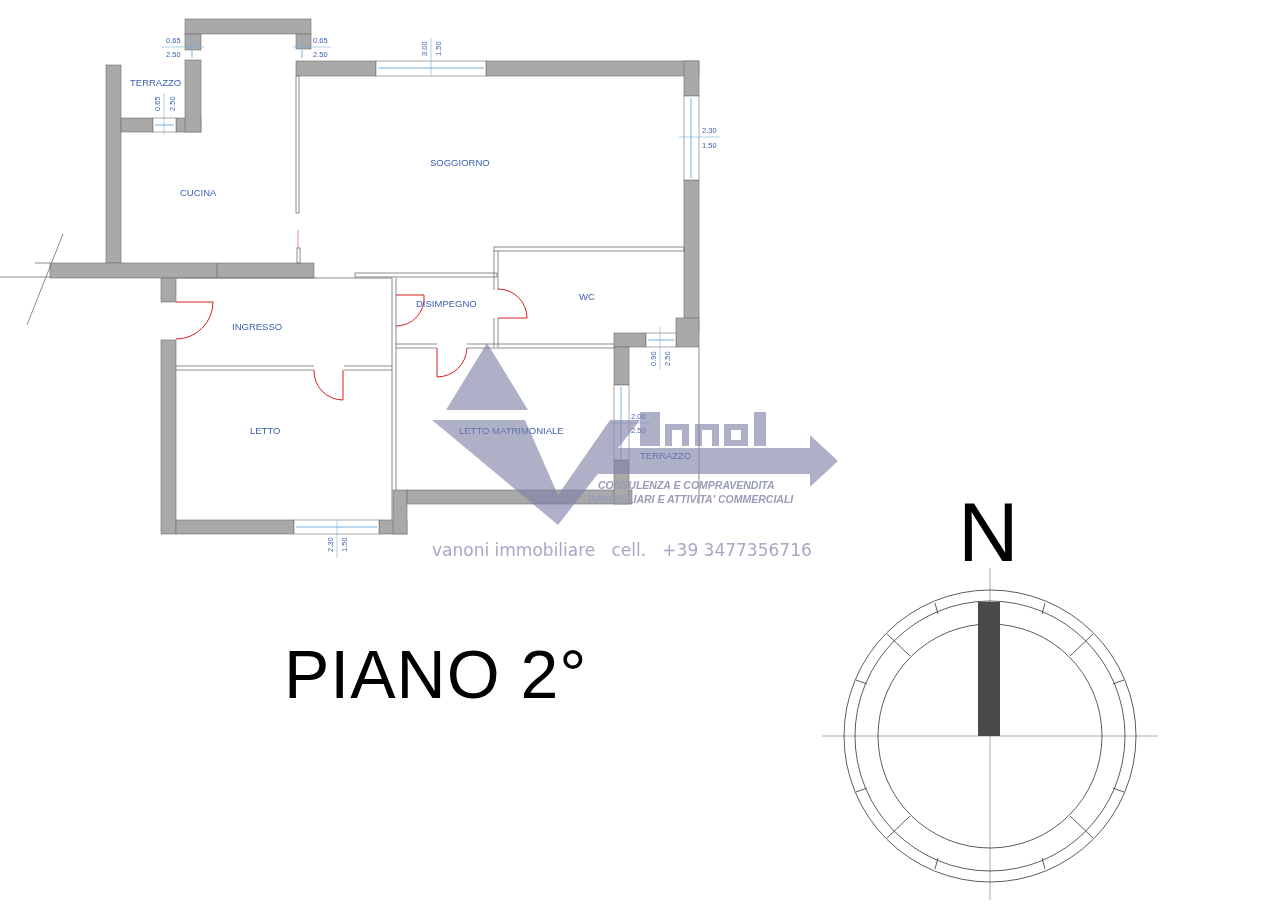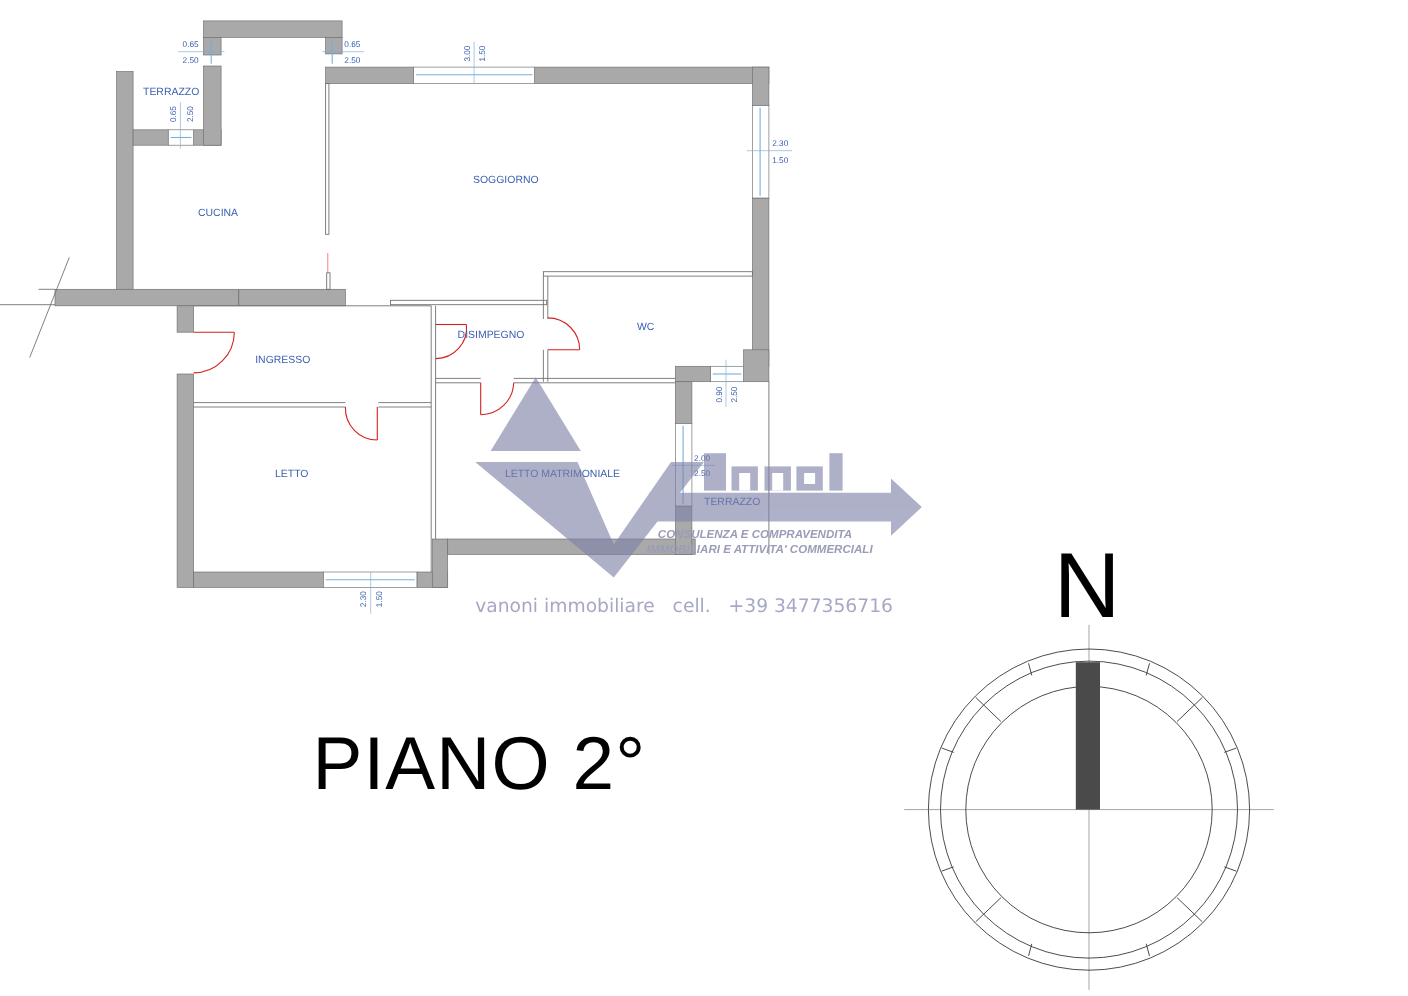--- a/index.html
+++ b/index.html
@@ -1,20 +1,20 @@
 <!DOCTYPE html>
 <html><head>
   <meta charset="utf-8">
   <style>
     html, body { margin: 0; padding: 0; background: #ffffff; }
     body { width: 1280px; height: 905px; position: relative; overflow: hidden; font-family: "Liberation Sans", sans-serif; }
     #plan { position: absolute; left: 0; top: 0; }
     .room-label { font-family: "Liberation Sans", sans-serif; font-size: 9.5px; fill: #3a5fb0; }
     .dim { font-family: "Liberation Sans", sans-serif; font-size: 7.5px; fill: #3a5fb0; }
-    .title { position: absolute; left: 284px; top: 660px; font-size: 68px; color: #000; letter-spacing: 1px; font-family: "Liberation Sans", sans-serif; line-height: 1; }
+    .title { position: absolute; left: 284px; top: 640px; font-size: 68px; color: #000; letter-spacing: 1px; font-family: "Liberation Sans", sans-serif; line-height: 1; }
     .north { position: absolute; left: 958px; top: 490px; font-size: 84px; color: #000; font-family: "Liberation Sans", sans-serif; line-height: 1; }
     .wm-contact { font-family: "DejaVu Sans", sans-serif; font-size: 17px; fill: #a6a8c4; }
     .wm-tag { font-family: "Liberation Sans", sans-serif; font-size: 10.5px; font-style: italic; font-weight: bold; fill: #9a9cb8; }
   </style>
 </head>
 <body>
 
 <svg id="plan" width="1280" height="905" viewBox="0 0 1280 905" xmlns="http://www.w3.org/2000/svg">
   <g fill="#a9a9a9" stroke="#6f6f6f" stroke-width="0.6">
 

